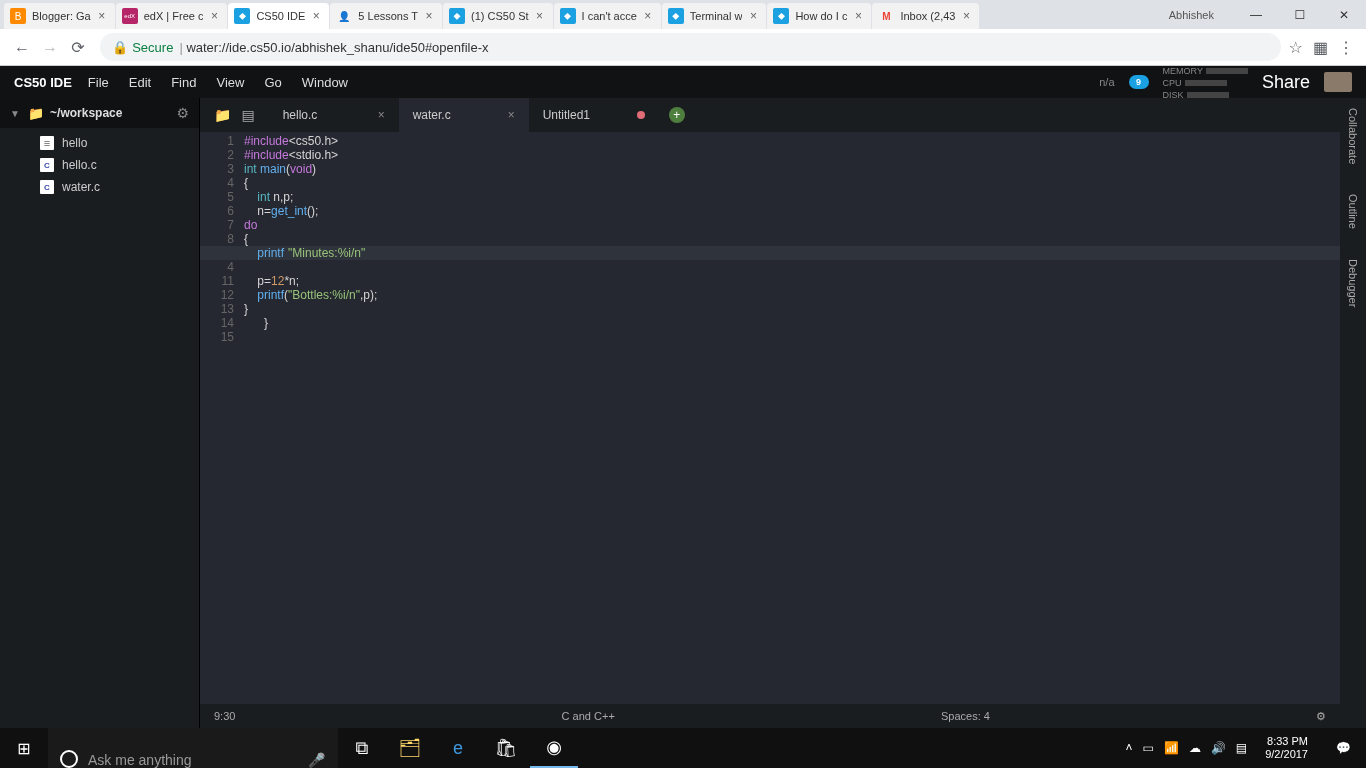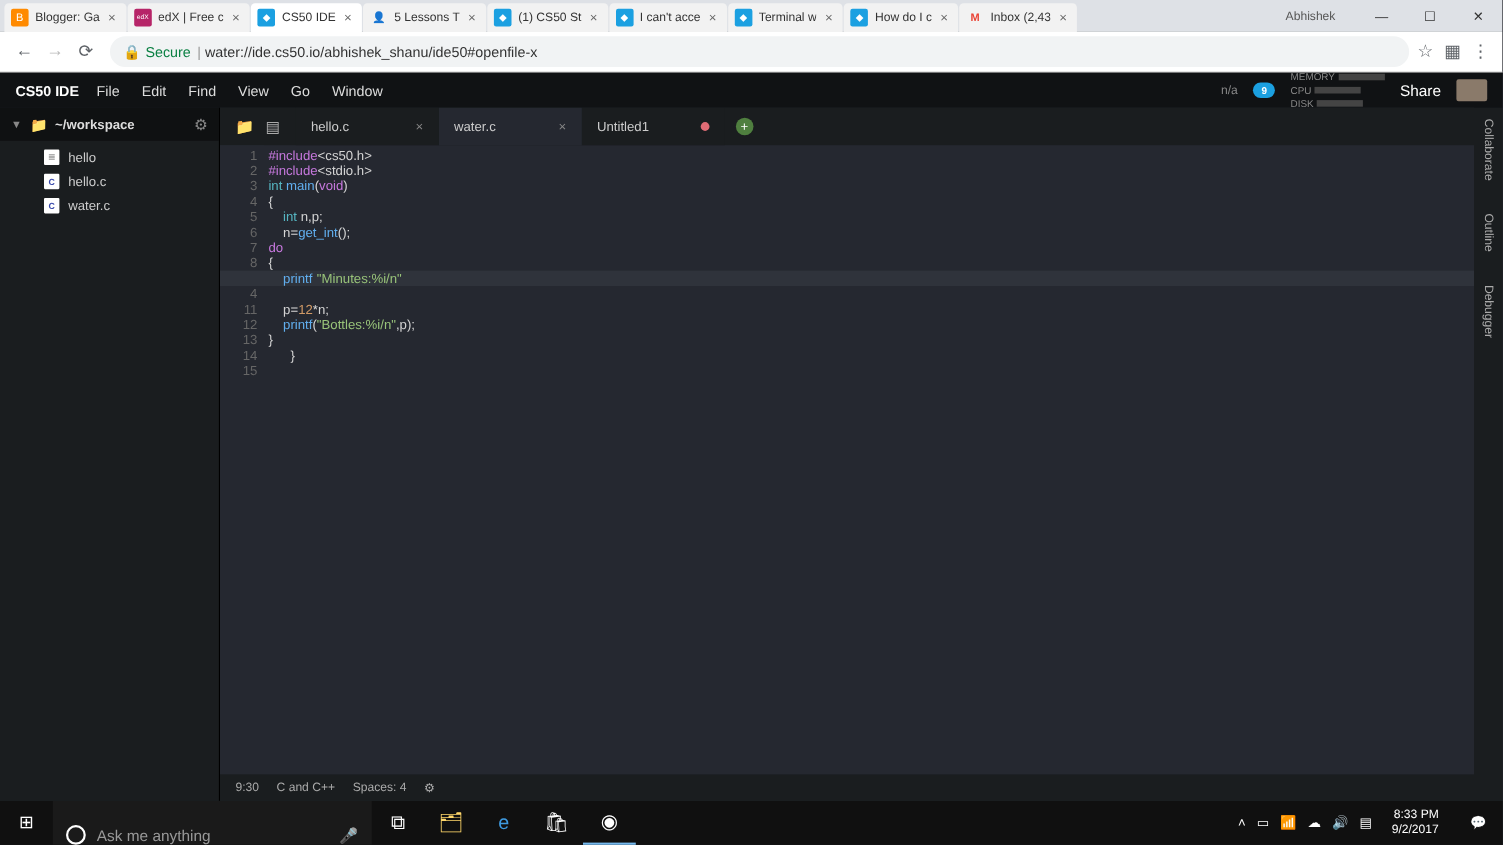--- a/index.html
+++ b/index.html
@@ -25,21 +25,21 @@
 .addr-icons { display: flex; gap: 10px; color: #5f6368; padding-right: 4px; }
 .addr-icon { cursor: pointer; font-size: 16px; }
 
 
 .ide-menu { height: 32px; background: #101214; display: flex; align-items: center; padding: 0 14px; color: #ddd; font-size: 13px; }
 .ide-brand { font-weight: bold; margin-right: 16px; color: #fff; }
 .menu-item { margin-right: 20px; cursor: pointer; }
 .ide-right { margin-left: auto; display: flex; align-items: center; gap: 14px; font-size: 11px; }
 .stat-label { color: #888; font-size: 9px; }
 .stat-bar { width: 42px; height: 6px; background: #444; display: inline-block; }
-.share-btn { color: #fff; font-size: 14px; cursor: pointer; }
+.share-btn { color: #fff; font-size: 18px; cursor: pointer; }
 .cloud-icon { width: 20px; height: 14px; background: #1ba0e1; border-radius: 8px; position: relative; display: flex; align-items: center; justify-content: center; color: #fff; font-size: 9px; font-weight: bold; }
 .avatar { width: 28px; height: 20px; background: #8a7a6a; border-radius: 2px; }
 
 
 .main { display: flex; height: calc(768px - 29px - 37px - 32px - 40px); }
 .sidebar { width: 200px; background: #1a1d1f; border-right: 1px solid #000; }
 .sidebar-header { height: 30px; background: #0f1112; display: flex; align-items: center; padding: 0 10px; color: #ddd; font-size: 12px; }
 .folder-icon { color: #8bc34a; margin: 0 6px; font-size: 13px; }
 .caret { color: #888; font-size: 10px; margin-right: 2px; }
 .gear { margin-left: auto; color: #888; cursor: pointer; font-size: 14px; }
@@ -68,21 +68,21 @@
 .code-line { height: 14px; white-space: pre; }
 .hl-line { background: #2f333b; position: absolute; left: -40px; right: 0; height: 14px; top: 114px; z-index: 0; }
 .code-line span { position: relative; z-index: 1; }
 .kw { color: #c678dd; }
 .type { color: #56b6c2; }
 .str { color: #98c379; }
 .num { color: #d19a66; }
 .fn { color: #61afef; }
 .inc { color: #c678dd; }
 
-.statusbar { height: 24px; background: #1a1d1f; display: flex; align-items: center; justify-content: flex-start; padding: 0 14px; gap: 16px; color: #aaa; font-size: 11px; }
+.statusbar { height: 24px; background: #1a1d1f; display: flex; align-items: center; justify-content: space-between; padding: 0 14px; gap: 16px; color: #aaa; font-size: 11px; }
 .sb-item { cursor: pointer; }
 
 .right-rail { width: 26px; background: #1a1d1f; display: flex; flex-direction: column; align-items: center; padding-top: 10px; gap: 30px; }
 .rail-item { writing-mode: vertical-rl; color: #aaa; font-size: 11px; cursor: pointer; }
 
 
 .taskbar { position: fixed; bottom: 0; left: 0; right: 0; height: 40px; background: #101010; display: flex; align-items: center; }
 .start-btn { width: 48px; height: 100%; display: flex; align-items: center; justify-content: center; color: #fff; cursor: pointer; }
 .win-logo { font-size: 16px; }
 .cortana { height: 100%; display: flex; align-items: flex-end; background: #1a1a1a; padding: 0 12px; width: 290px; color: #999; font-size: 14px; gap: 10px; }

